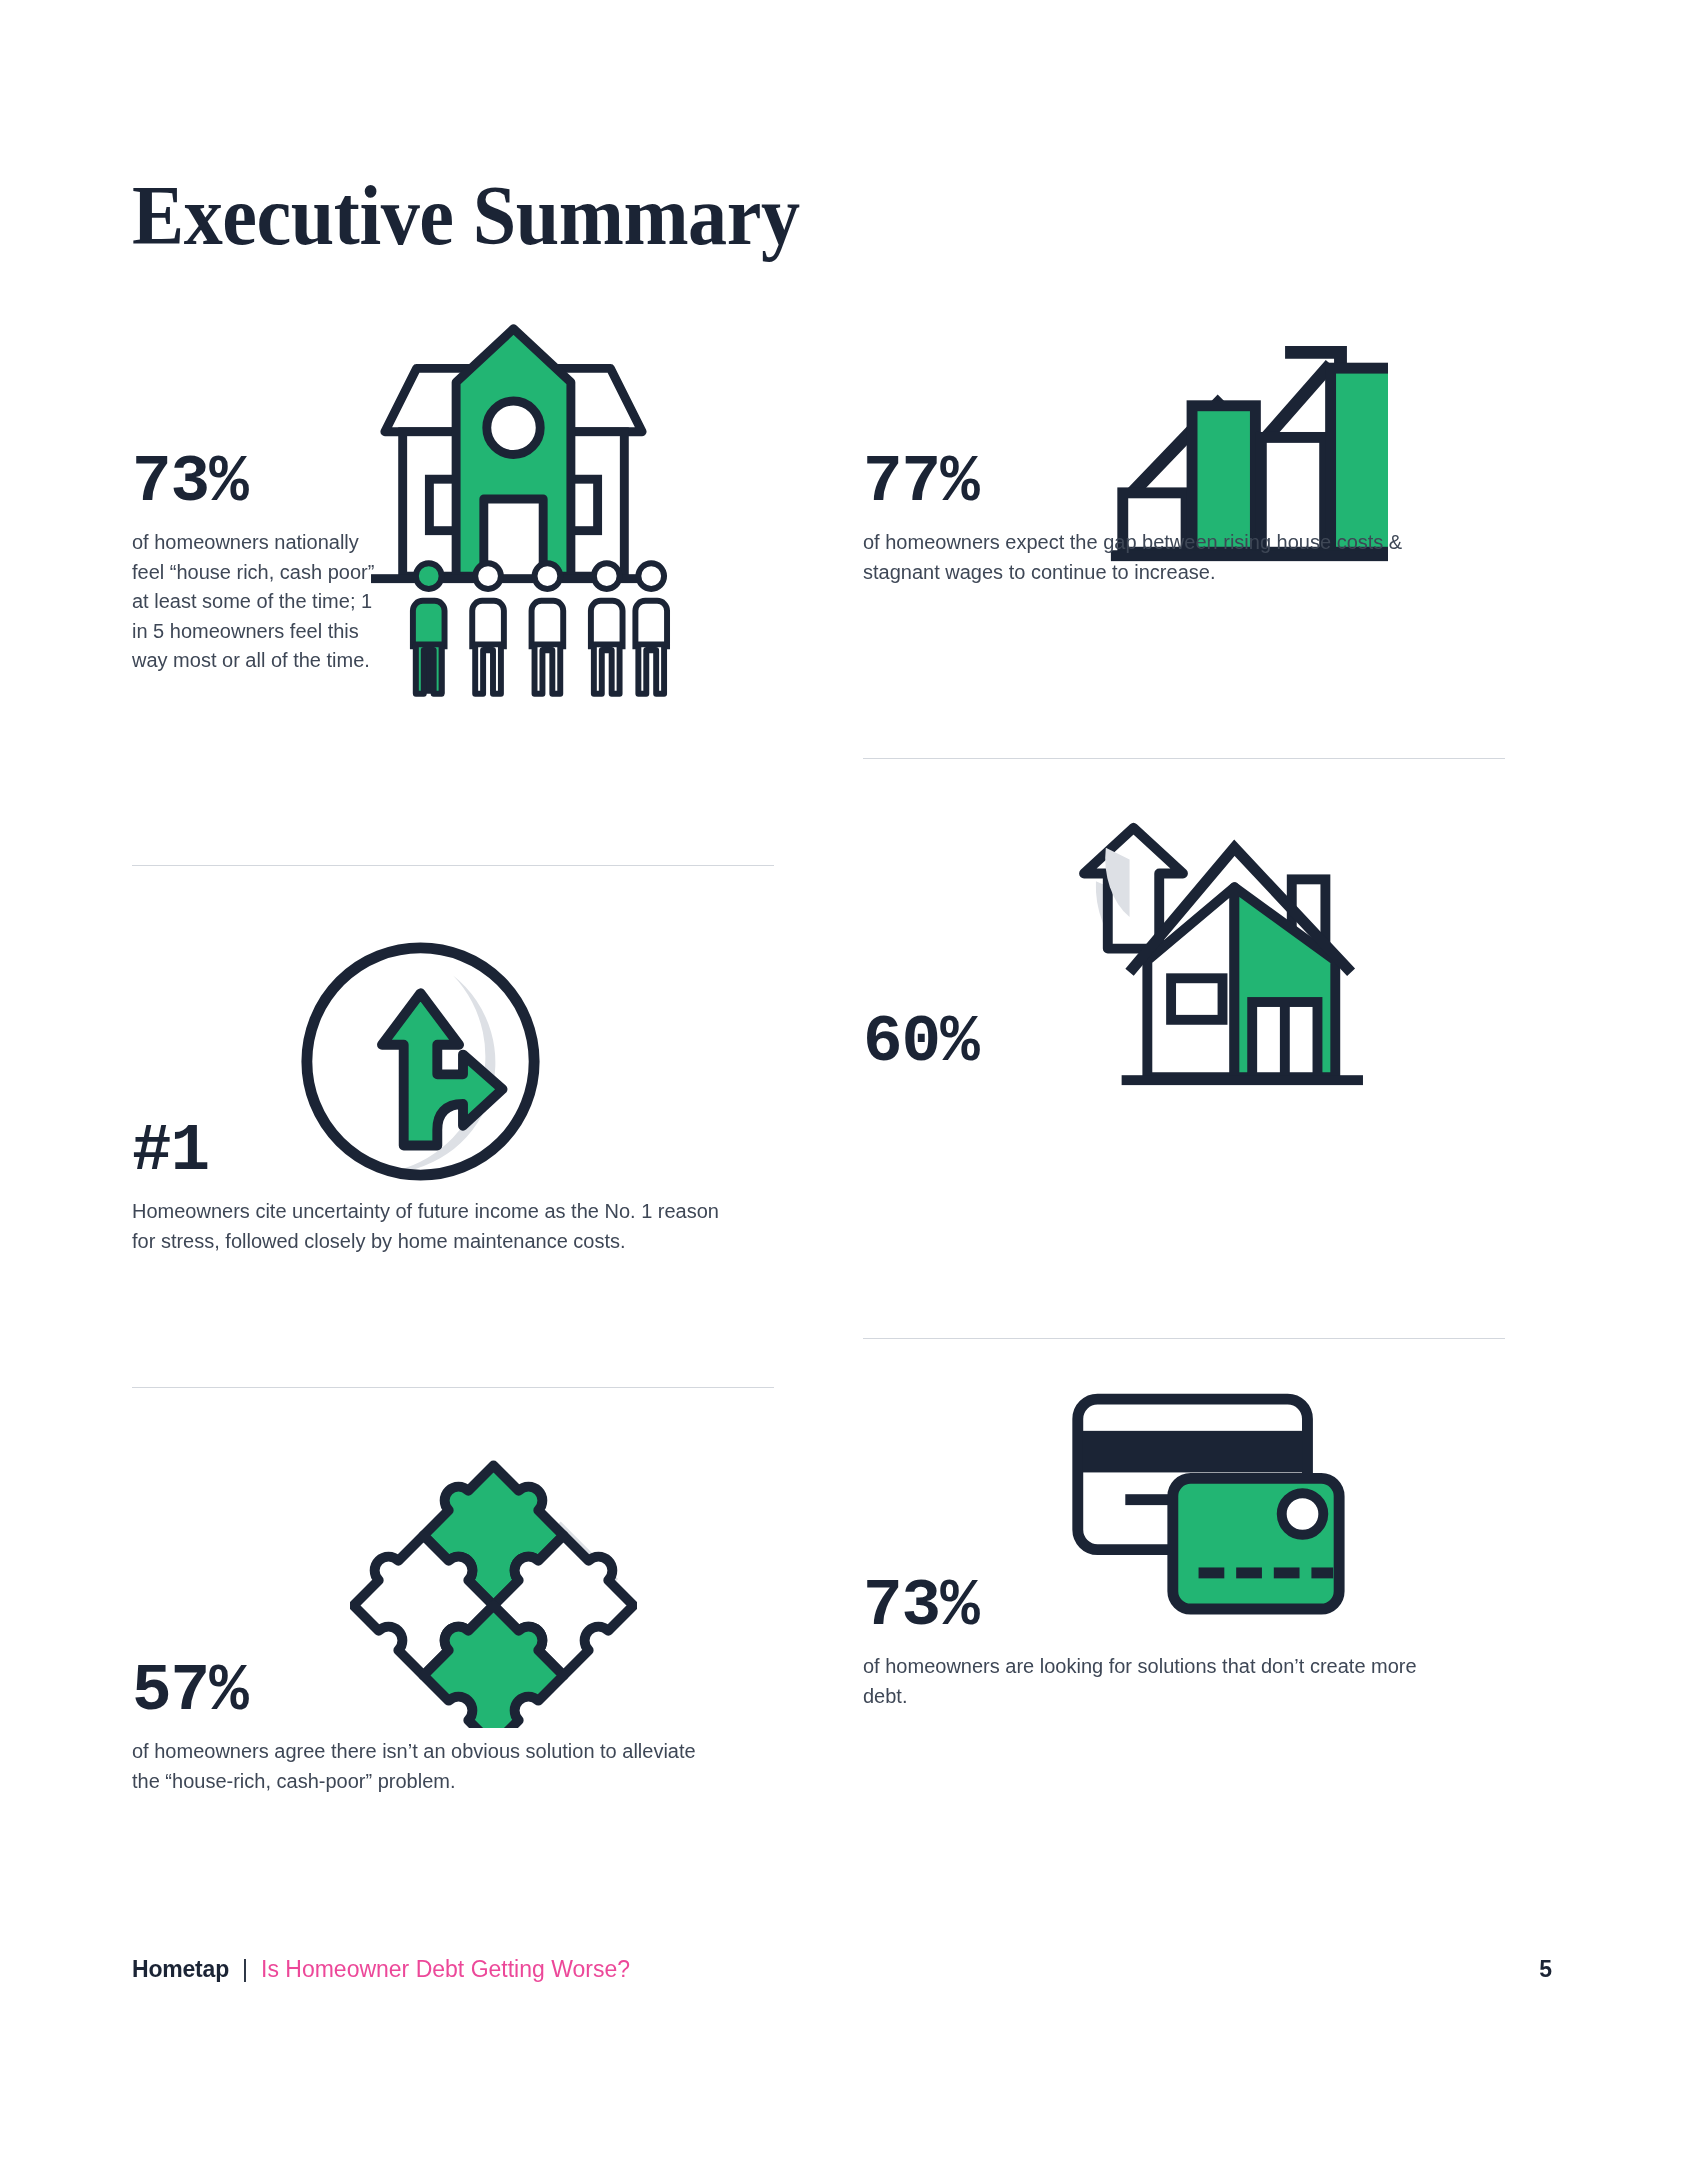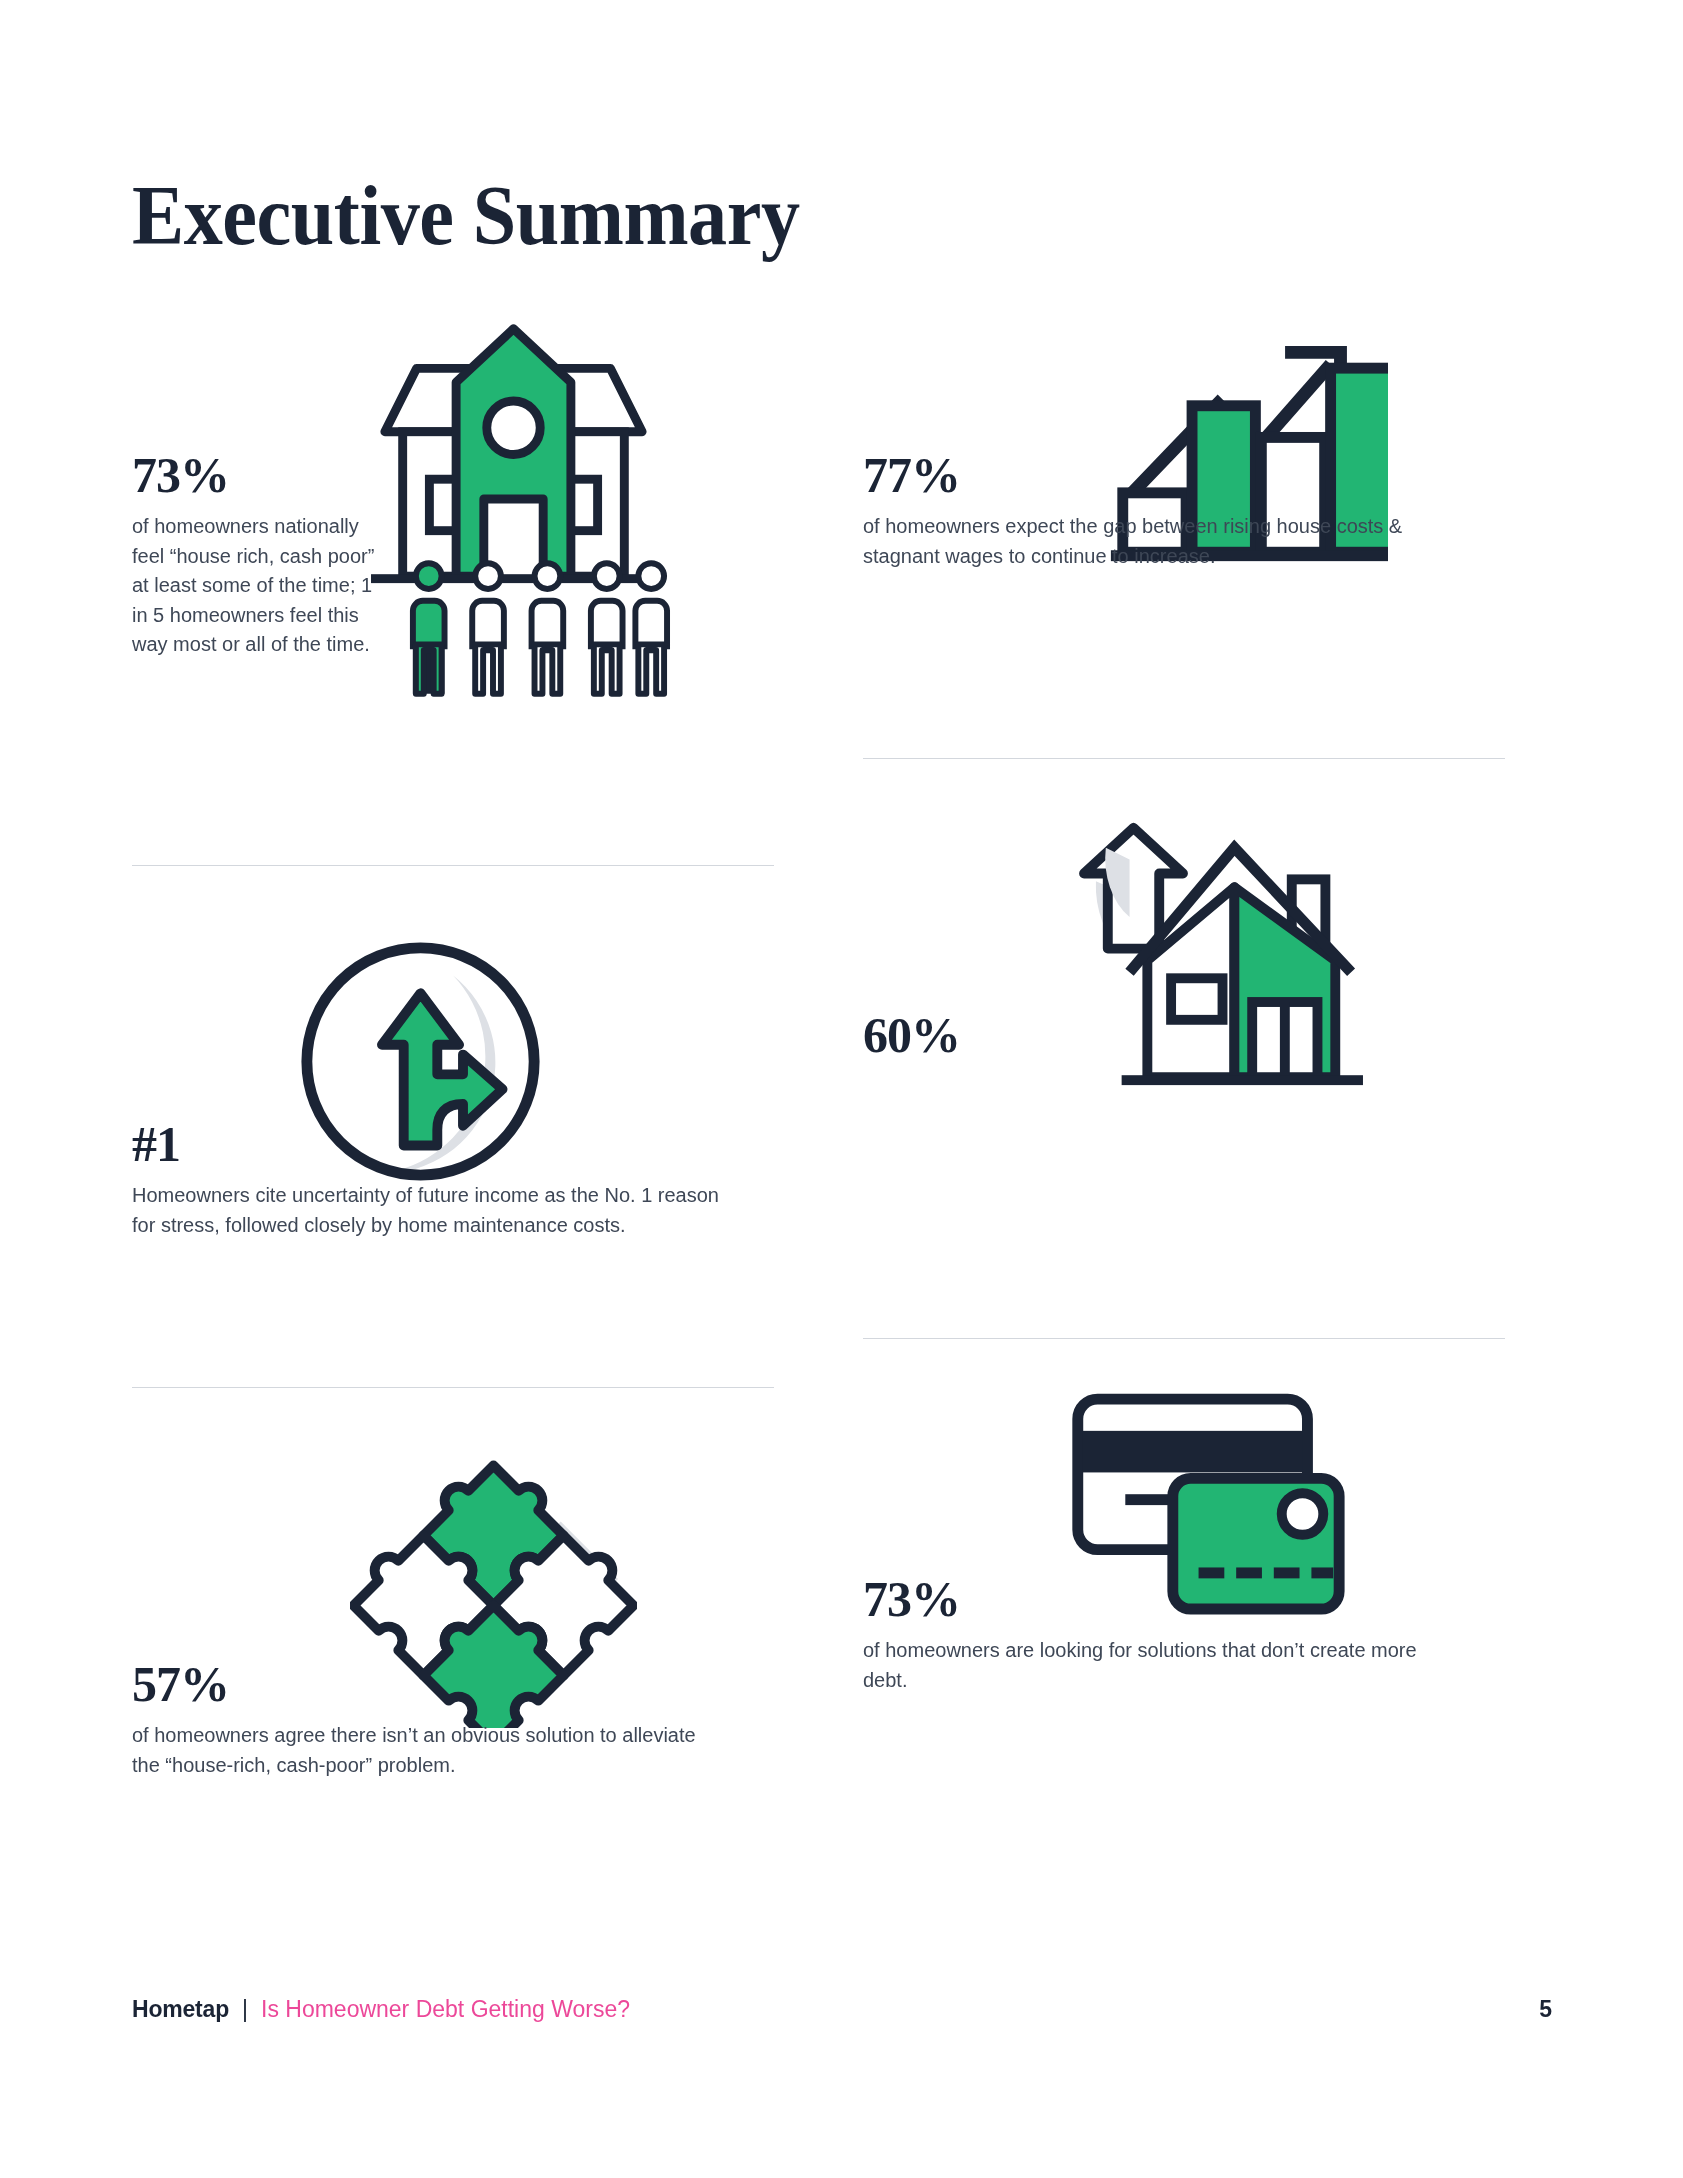--- a/index.html
+++ b/index.html
@@ -21,23 +21,23 @@
     letter-spacing:-0.5px;
     color:#1B2435;
     transform:scaleX(0.92);
     transform-origin:left center;
     white-space:nowrap;
   }
 
   .block{position:absolute;width:639px;}
 
   .statnum{
-    font-family:Liberation Serif, serif;
+    font-family:Liberation Mono, monospace;
     font-weight:700;
-    font-size:50px;
+    font-size:66px;
     line-height:1;
     color:#1B2435;
     letter-spacing:-1px;
     margin:0;
     position:relative;
     z-index:3;
   }
   .statbody{
     font-family:"Liberation Sans", sans-serif;
     font-size:20px;
@@ -54,21 +54,21 @@
     position:absolute;
     height:1px;
     background:#D3D7DD;
     border:0;
   }
 
   .art{position:absolute;z-index:1;pointer-events:none;}
 
   
   .footer{
-    position:absolute;left:132px;top:1996px;width:1420px;
+    position:absolute;left:132px;top:1956px;width:1420px;
     display:flex;align-items:baseline;justify-content:space-between;
     font-family:"Liberation Sans", sans-serif;
   }
   .footer-left{display:flex;align-items:baseline;gap:0;}
   .footer-brand{font-weight:700;font-size:23px;color:#1B2435;letter-spacing:-0.2px;}
   .footer-sep{font-size:23px;color:#1B2435;margin:0 13px;}
   .footer-doc{font-size:23px;color:#ec4899;}
   .footer-page{font-weight:700;font-size:23px;color:#1B2435;}
 </style>
 </head>

